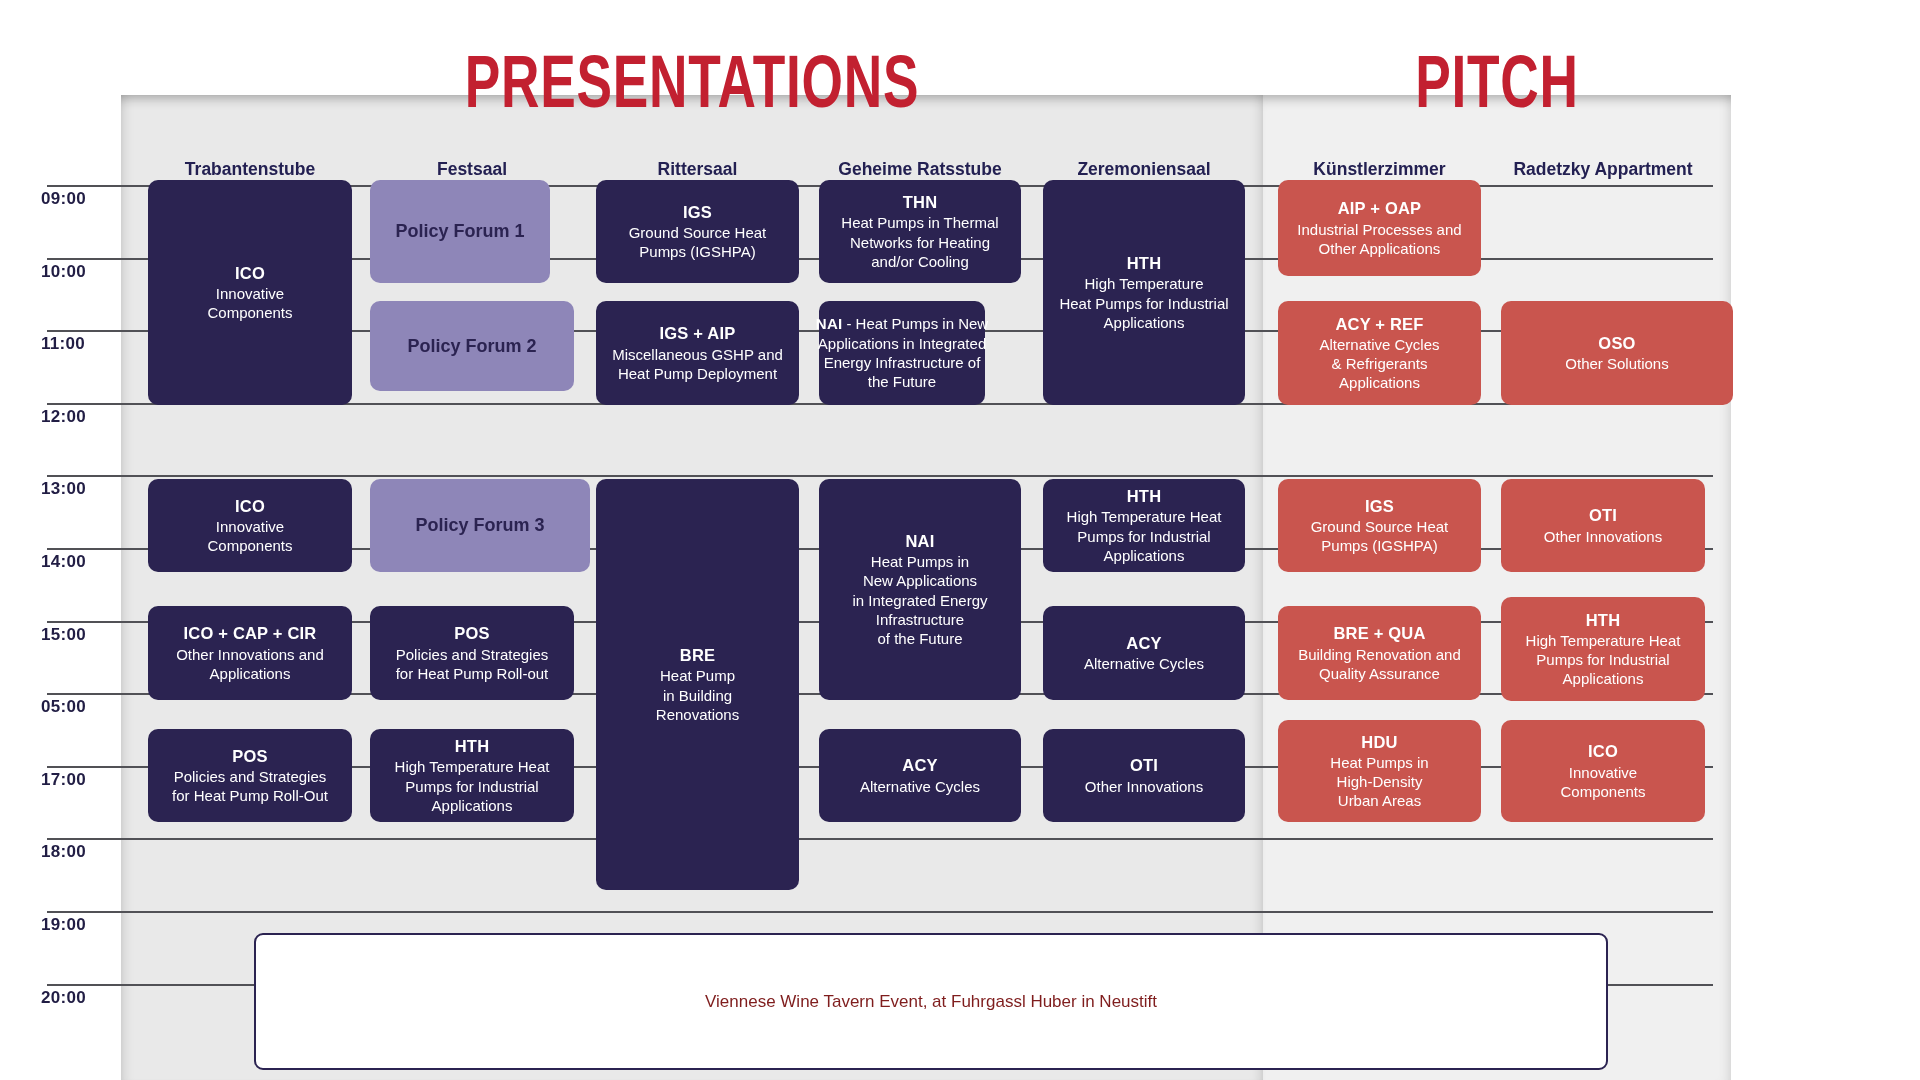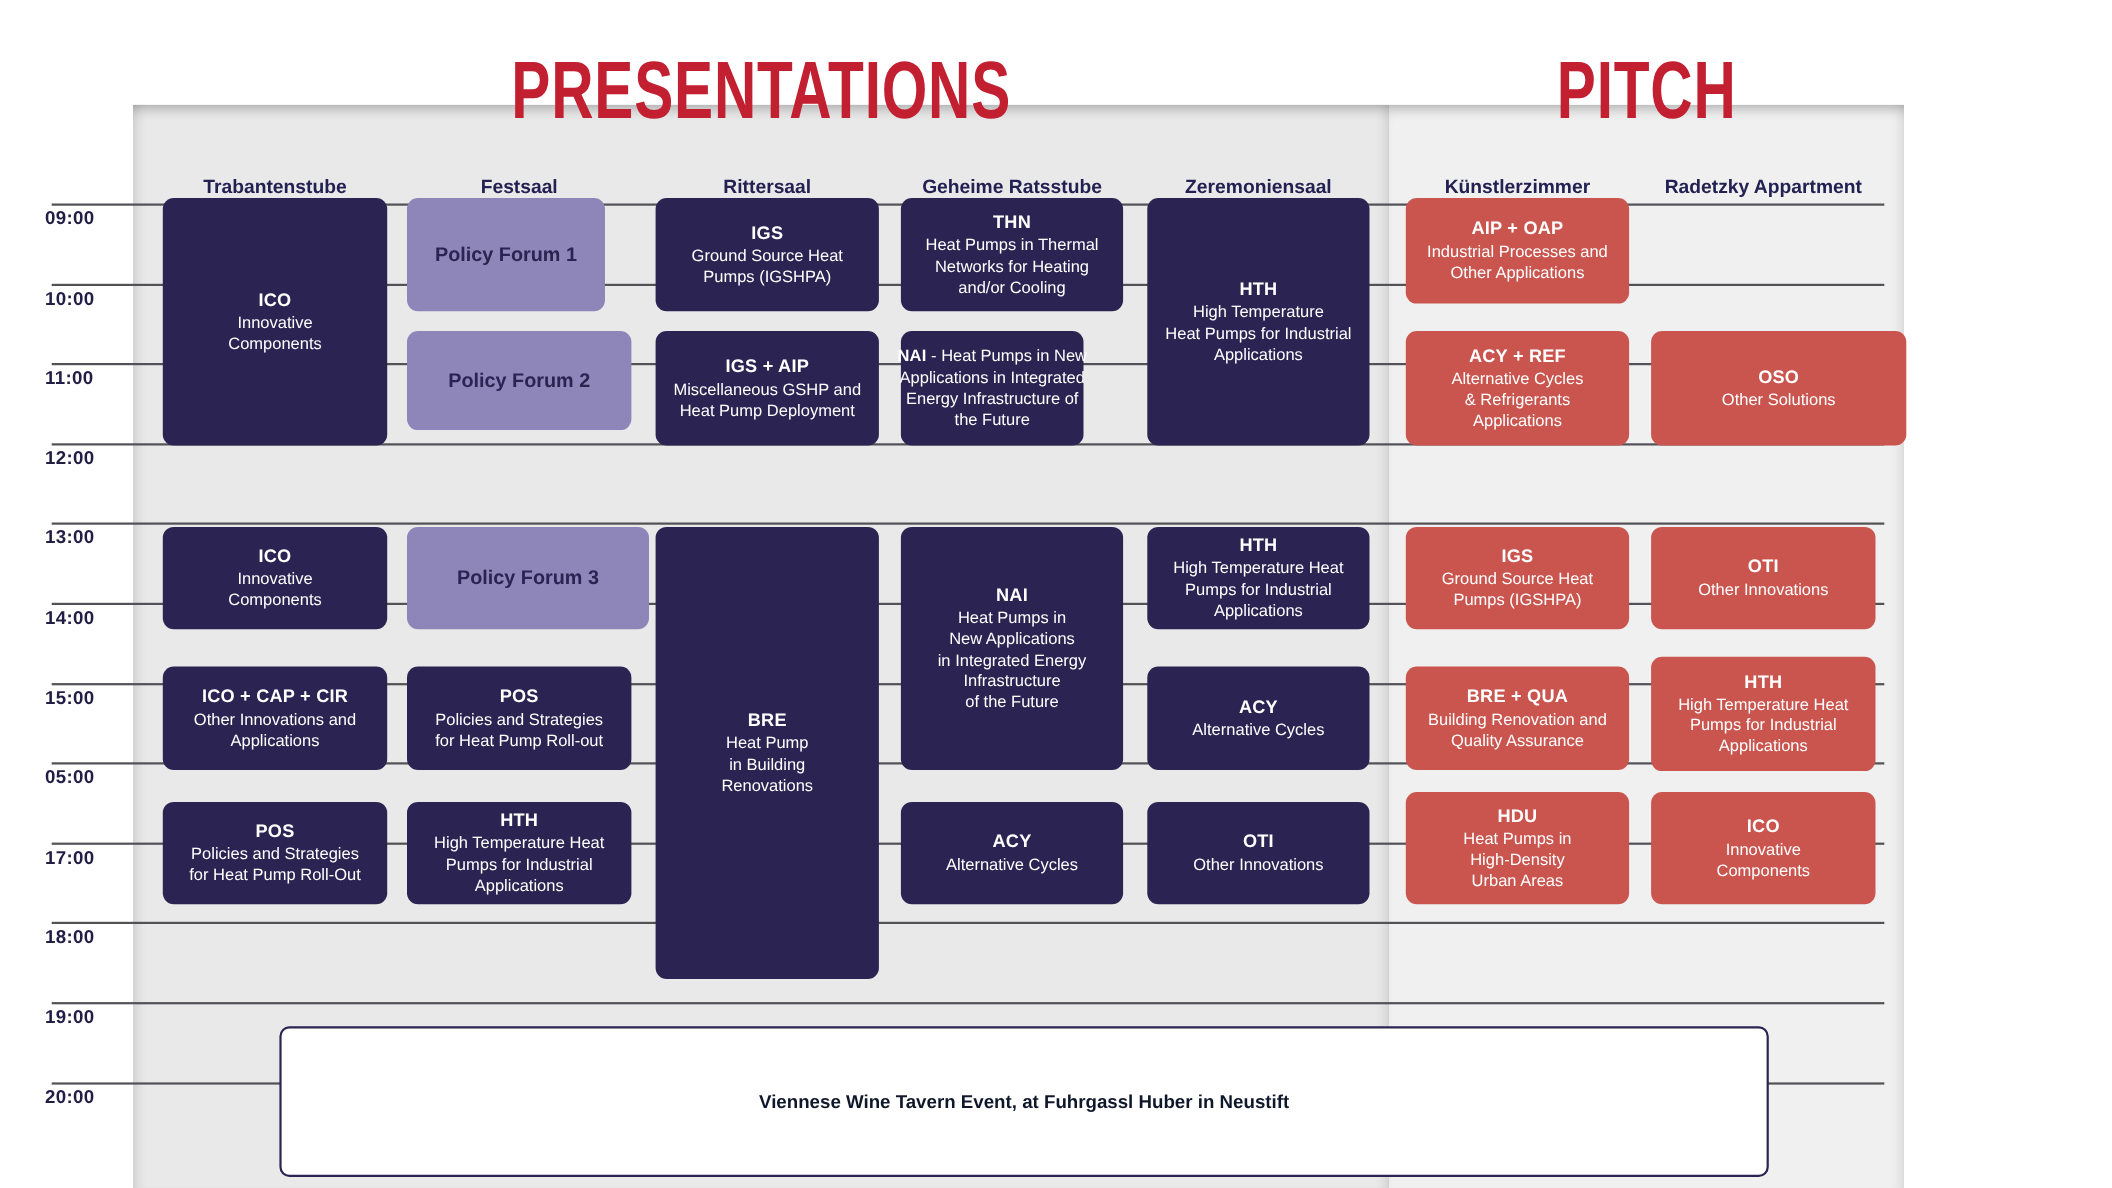--- a/index.html
+++ b/index.html
@@ -40,21 +40,21 @@
   .event .code { font-size:16.5px; font-weight:700; letter-spacing:.2px; line-height:1.3; }
   .event .desc { font-size:15px; line-height:1.28; }
   .event .desc .dline { white-space:nowrap; }
   .event .desc .dline .code { font-size:15px; }
   .event.purple .label { font-size:18px; font-weight:700; color:#2b2351; }
   .footer-event {
     position:absolute; left:254px; top:933px; width:1350px; height:133px;
     background:#ffffff; border:2px solid #2b2351; border-radius:9px; z-index:4;
     display:flex; align-items:center; justify-content:center;
   }
-  .footer-event .ftext { font-size:17px; font-weight:700; color:#0f172a; }
+  .footer-event .ftext { font-size:17px; font-weight:400; color:#7f1d1d; }
 </style>
 </head>
 <body>
 
 <div id="stage">
   <div class="panel pres"></div>
   <div class="panel pitch"></div>
 
   <div class="section-title t-pres">PRESENTATIONS</div>
   <div class="section-title t-pitch">PITCH</div>

